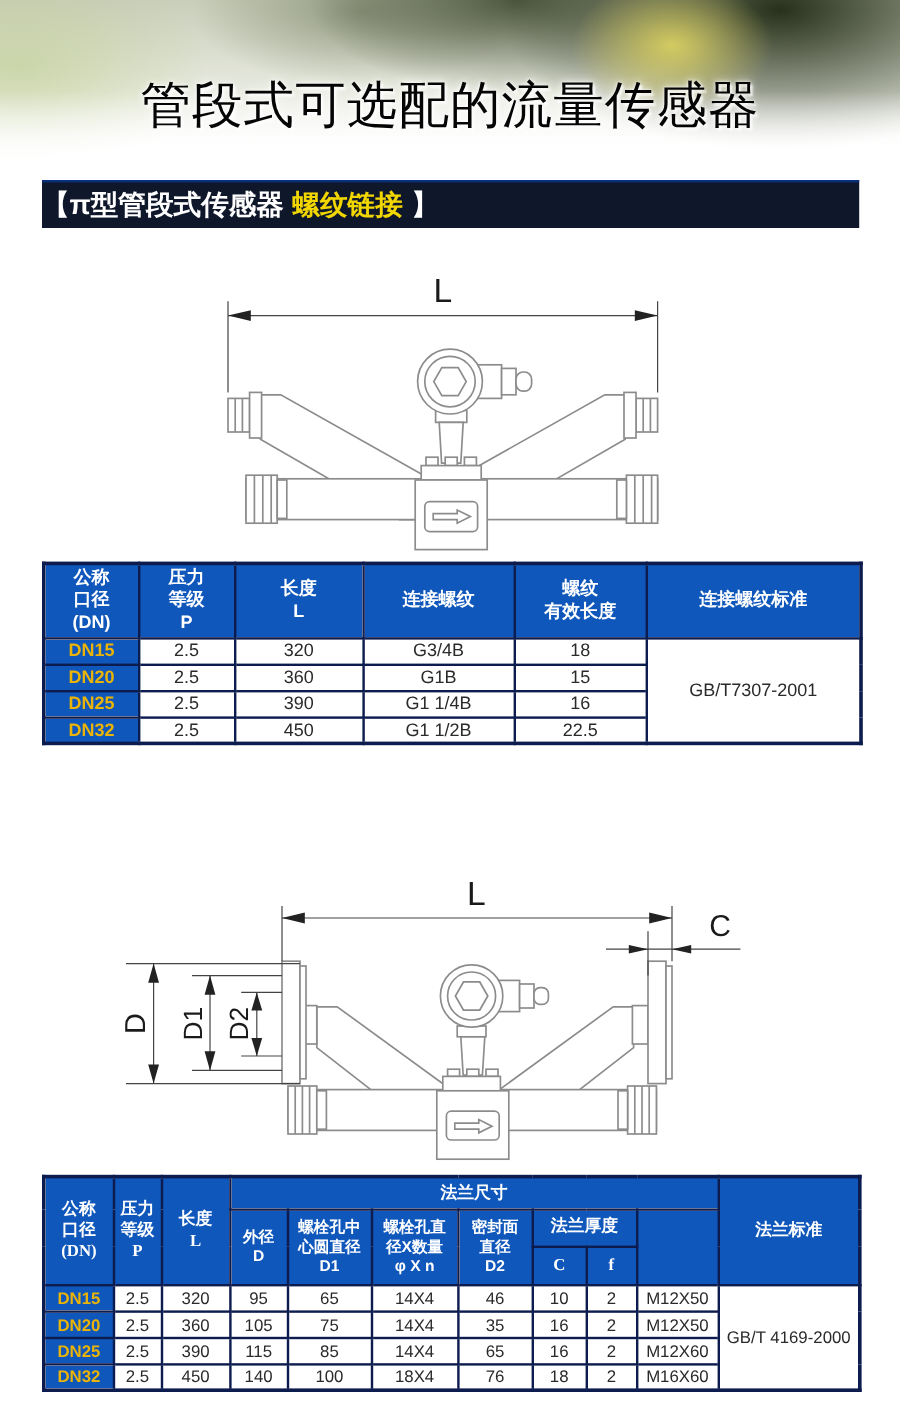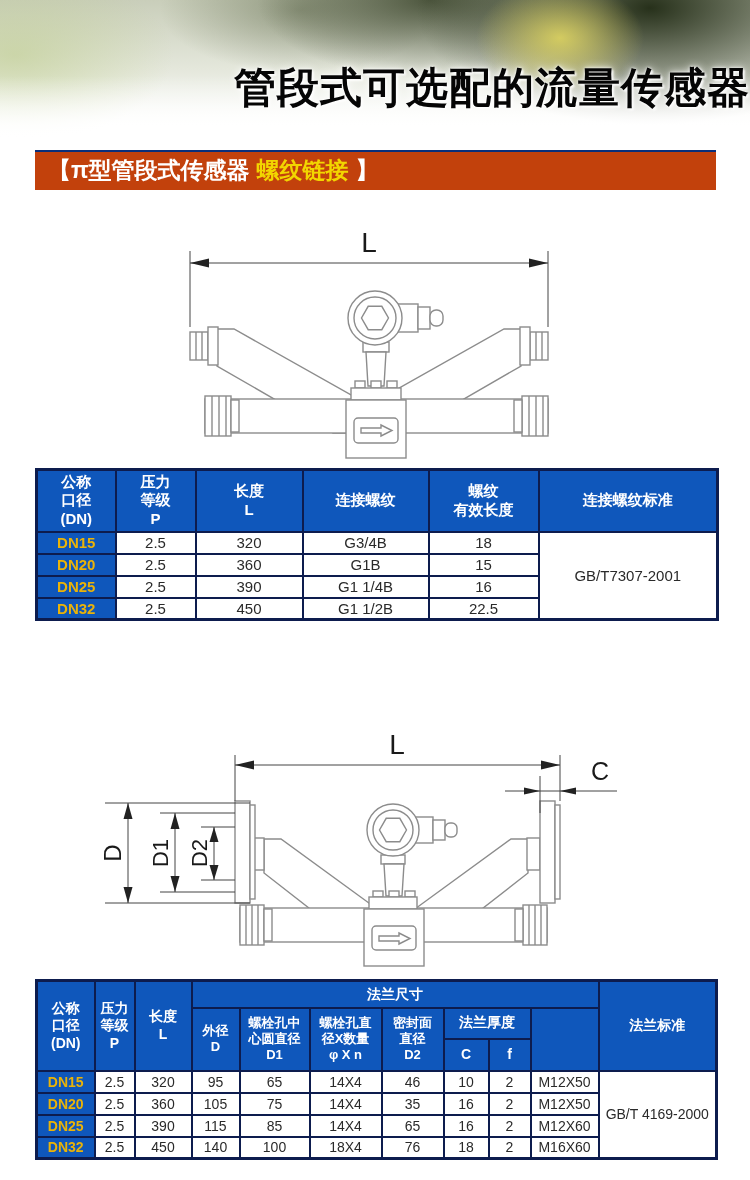--- a/index.html
+++ b/index.html
@@ -10,27 +10,27 @@
   .photo{position:absolute;top:0;left:0;width:750px;height:152px;
     background:
       linear-gradient(180deg, rgba(255,255,255,0) 50%, #ffffff 90%),
       radial-gradient(ellipse 120px 80px at 560px 38px, rgba(222,212,96,0.9), rgba(222,212,96,0) 70%),
       radial-gradient(ellipse 300px 150px at 650px 8px,  rgba(30,40,18,0.95), rgba(30,40,18,0) 78%),
       radial-gradient(ellipse 240px 110px at 430px 0px,  rgba(55,65,40,0.85), rgba(55,65,40,0) 72%),
       radial-gradient(ellipse 200px 90px at 300px 10px,  rgba(90,100,70,0.5), rgba(90,100,70,0) 70%),
       radial-gradient(ellipse 220px 120px at 15px 55px,  rgba(190,205,140,0.6), rgba(190,205,140,0) 72%),
       linear-gradient(180deg,#c9ceba 0%, #e4e7db 45%, #ffffff 82%);}
 
-  .page-title{position:absolute;top:60px;left:0;width:750px;text-align:right;
-    font-size:42px;font-weight:700;letter-spacing:1px;color:#050505;
+  .page-title{position:absolute;top:60px;left:0;width:750px;text-align:center;
+    font-size:42px;font-weight:400;letter-spacing:1px;color:#050505;
     text-shadow:0 0 8px rgba(255,255,255,.95),0 0 3px #fff,2px 2px 2px rgba(255,255,255,.8);}
 
-  .bar{position:absolute;left:35px;width:681px;height:40px;background:#c2410c;
+  .bar{position:absolute;left:35px;width:681px;height:40px;background:#0f172a;
     border-top:2px solid #0a2f7a;box-sizing:border-box;color:#fff;
-    font-size:23px;font-weight:bold;line-height:37px;padding-left:13px;white-space:nowrap;}
+    font-size:23px;font-weight:bold;line-height:37px;white-space:nowrap;}
   .bar .hl{color:#f2d600;margin:0 7px;}
   .bar1{top:150px;} .bar2{top:678px;}
 
   svg.diagram{position:absolute;left:35px;}
   .d1{top:196px;} .d2{top:718px;}
   .draw{stroke:#8c8c8c;stroke-width:1.4;fill:#fff;}
   .dim{stroke:#444;stroke-width:1;fill:none;}
   .ah{fill:#222;stroke:none;}
   .dimtxt{fill:#1a1a1a;stroke:none;font-family:"Liberation Sans","DejaVu Sans",sans-serif;}
 
@@ -38,21 +38,21 @@
   .spec th,.spec td{border:2px solid #0d1c4e;padding:0;text-align:center;vertical-align:middle;overflow:hidden;}
   .spec{border:3px solid #0d1c4e;}
   .spec th{background:#0f57bb;color:#fff;font-weight:bold;white-space:pre-line;line-height:1.25;}
   .spec td{background:#fff;color:#2a2a2a;}
   .spec td.dn{background:#0f57bb;color:#eab308;font-weight:bold;}
   #t1{left:35px;top:468px;width:681px;}
   #t1 th{font-size:15px;}
   #t1 td{font-size:15px;}
   #t2{left:35px;top:979px;width:680px;}
   #t2 th{font-size:13px;}
-  #t2 th.big{font-size:14px;}
+  #t2 th.big{font-size:14px;font-family:Liberation Serif, serif;}
   #t2 td{font-size:14px;}
 </style>
 </head>
 <body>
 
 <div id="stage">
 
   <div class="photo"></div>
 
   <div class="page-title">管段式可选配的流量传感器</div>

